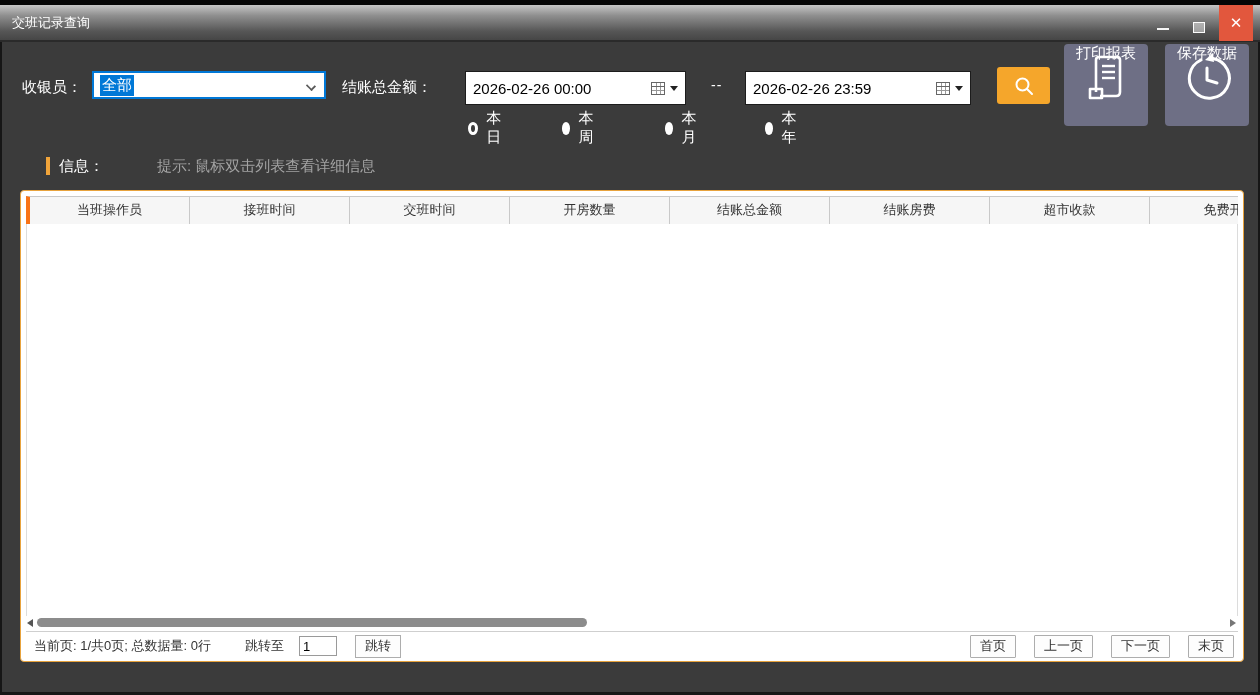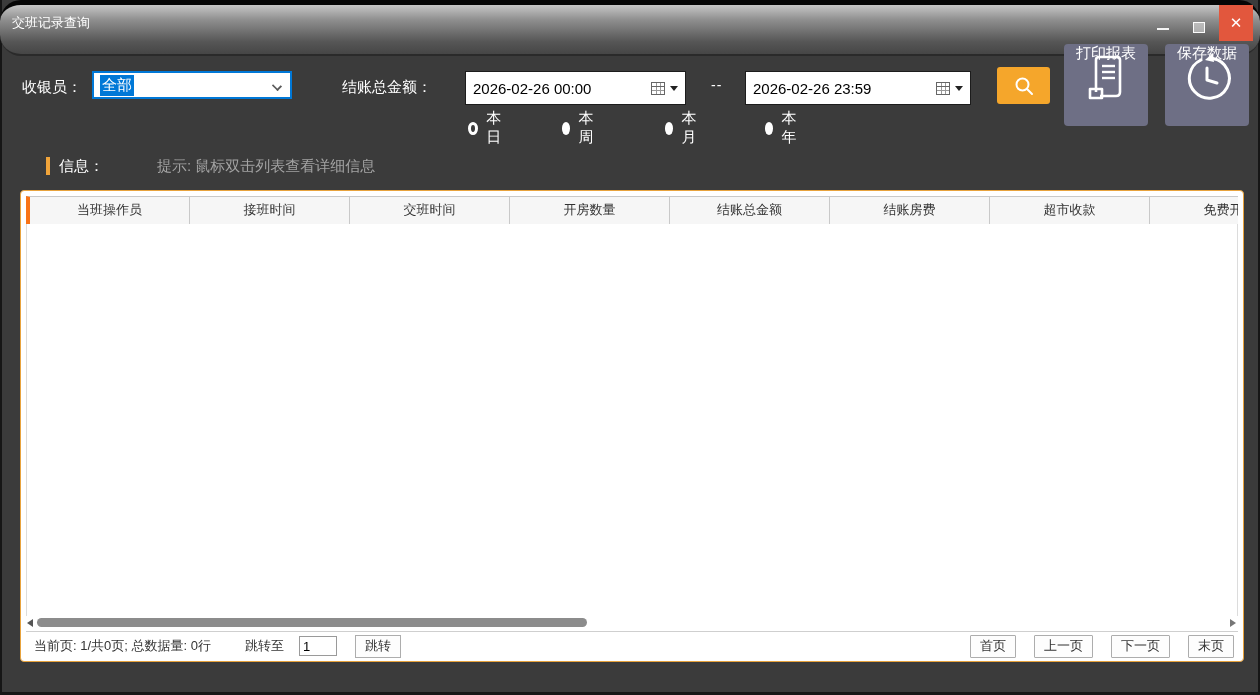--- a/index.html
+++ b/index.html
@@ -2,33 +2,33 @@
 <html><head>
 <meta charset="utf-8">
 <style>
   * { margin:0; padding:0; box-sizing:border-box; }
   html,body { width:1260px; height:695px; background:#000; overflow:hidden;
     font-family:"Liberation Sans","DejaVu Sans",sans-serif; }
   .window { position:relative; width:1260px; height:695px; background:#3b3b3b;
     border-left:2px solid #161616; border-right:2px solid #161616; border-bottom:3px solid #161616; }
 
   
-  .titlebar { position:absolute; left:-2px; top:0; width:1260px; height:56px;
+  .titlebar { position:absolute; left:-2px; top:0; width:1260px; height:42px;
     background:linear-gradient(180deg,#c6c6c6 0%,#8f8f8f 30%,#565656 75%,#464646 100%);
-    border-top:5px solid #060606; border-bottom:2px solid #2a2a2a;border-radius:21px; }
+    border-top:5px solid #060606; border-bottom:2px solid #2a2a2a; }
   .title-text { position:absolute; left:12px; top:9px; color:#ffffff; font-size:13px; }
   .win-min { position:absolute; left:1157px; top:23px; width:12px; height:2px; background:#f5f5f5; cursor:pointer; }
   .win-max { position:absolute; left:1193px; top:17px; width:12px; height:11px; border:1px solid #fdfdfd;
     background:rgba(255,255,255,.45); cursor:pointer; }
   .win-close { position:absolute; left:1219px; top:0px; width:34px; height:36px; background:#e2573d;
     color:#fff; font-size:15px; text-align:center; line-height:36px; cursor:pointer; }
 
   
   .lbl { position:absolute; color:#ffffff; font-size:15px; }
-  .combo { position:absolute; left:90px; top:71px; width:200px; height:28px; background:#ffffff;
+  .combo { position:absolute; left:90px; top:71px; width:234px; height:28px; background:#ffffff;
     border:2px solid #0078d7; display:flex; align-items:center; padding:0 6px; cursor:pointer; }
   .combo-sel { background:#0078d7; color:#ffffff; font-size:15px; padding:1px 2px; }
   .combo-chev { position:absolute; right:9px; top:9px; width:8px; height:8px;
     border-right:2px solid #5a5a5a; border-bottom:2px solid #5a5a5a; transform:rotate(45deg) scale(1,.8); }
   .datebox { position:absolute; top:71px; height:28px; background:#ffffff; border:1px solid #1c1c1c;
     display:flex; align-items:center; padding:16px 7px; font-size:15px; color:#000; cursor:text; }
   .datebox .dval { flex:1; }
   .cal-ico { width:14px; height:13px; border:1px solid #666; position:relative; background:
     linear-gradient(#666,#666) 0 3px/14px 1px no-repeat,
     linear-gradient(#999,#999) 4px 0/1px 13px no-repeat,

